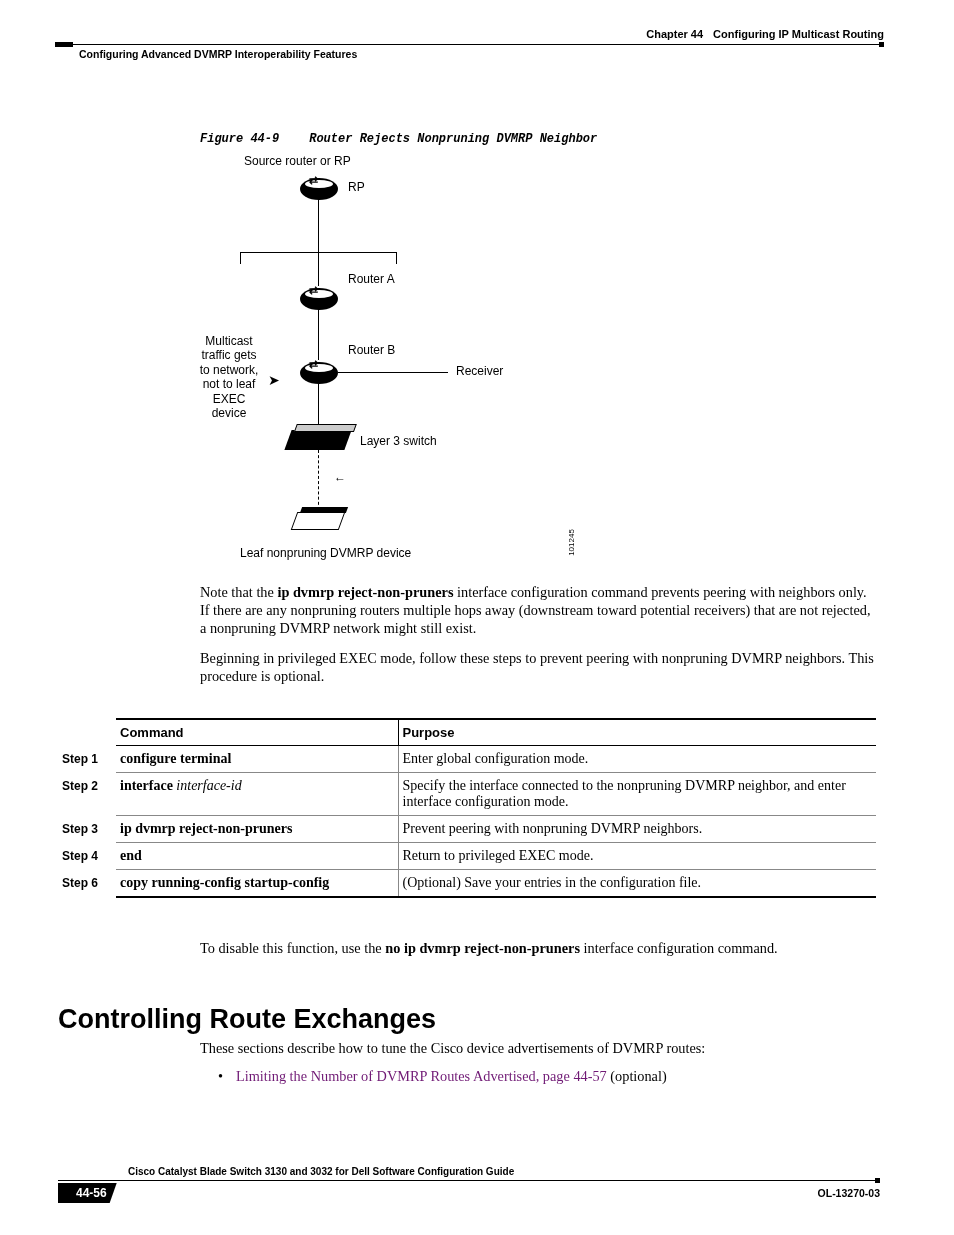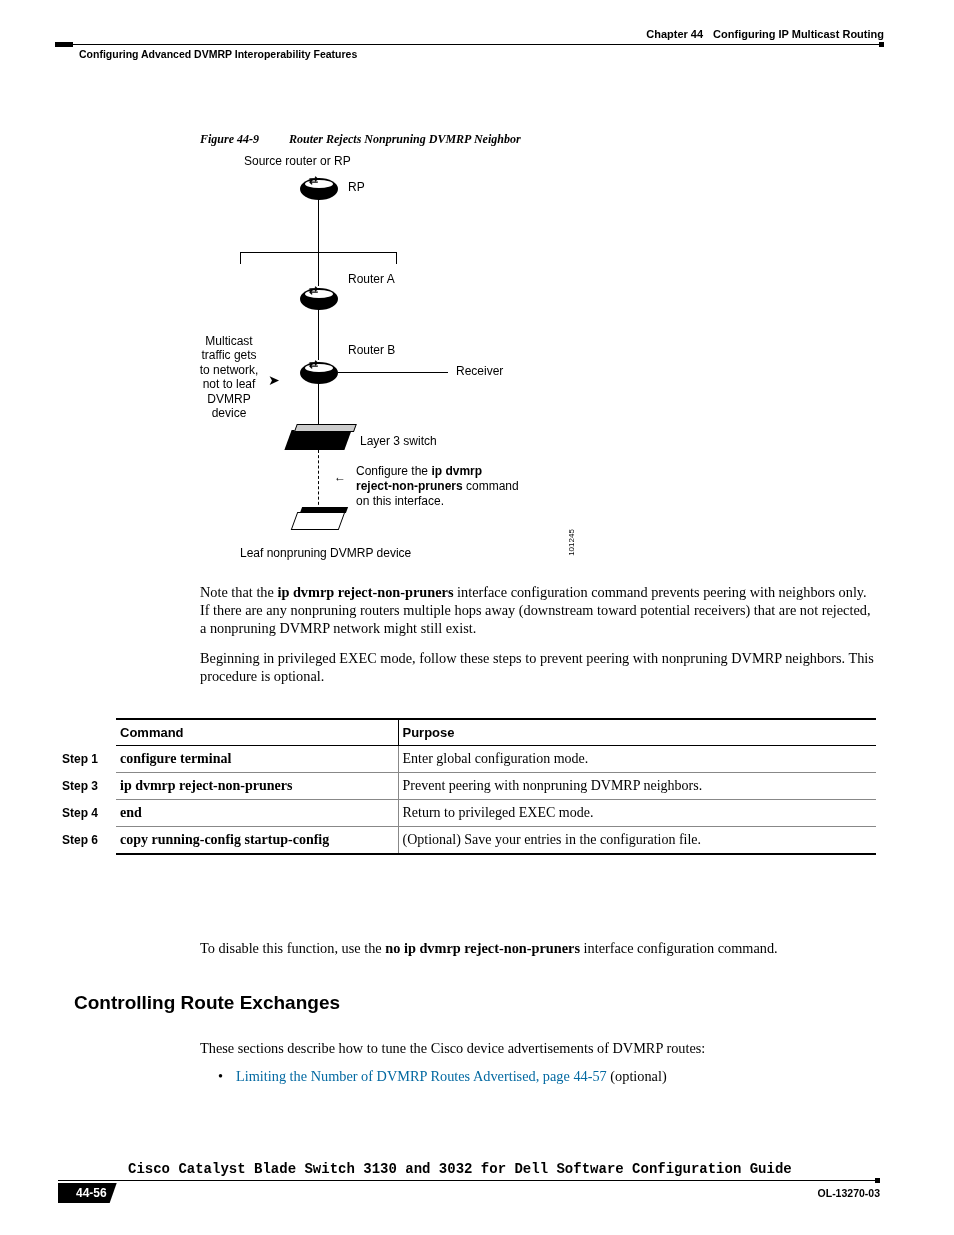--- a/index.html
+++ b/index.html
@@ -53,21 +53,21 @@
   .header .sub {
     position: absolute;
     top: 20px;
     left: 24px;
     font-size: 10.5px;
   }
   .figure-title {
     position: absolute;
     top: 132px;
     left: 200px;
-    font-family: Liberation Serif, serif;
+    font-family: Liberation Mono, monospace;
     font-size: 12px;
     font-weight: bold;
     font-style: italic;
   }
   .figure-title .gap { display: inline-block; width: 30px; }
   .figure-area {
     position: absolute;
     top: 150px;
     left: 200px;
     width: 500px;
@@ -167,52 +167,53 @@
     border: none !important;
     vertical-align: top;
     padding-top: 6px;
   }
   .cmd-col { width: 282px; border-right: 1px solid #888; border-left: none;}
   thead th:nth-child(1){border:none;}
   thead th:nth-child(2){border-left:none;}
   thead th:nth-child(3){border-left:1px solid #000;}
   .h2 {
     position: absolute;
-    left: 74px;
-    font-family: Arial, Helvetica, sans-serif;
-    font-weight: bold;
-    font-size: 19px;
+    left: 58px;
+    font-family: Arial, Helvetica, sans-serif;
+    font-weight: bold;
+    font-size: 27px;
+    margin-top: 12px;
   }
   .bullet-list {
     position: absolute;
     left: 218px;
     right: 78px;
     font-size: 14.3px;
   }
   .bullet-list li { margin-bottom: 9px; list-style: none; position: relative; padding-left: 18px; }
   .bullet-list li::before { content: "•"; position: absolute; left: 0; }
-  .link { color: #0369a1; }
+  .link { color: #701a75; }
   .footer-line {
     position: absolute;
     bottom: 54px;
     left: 58px;
     right: 74px;
     height: 1px;
     background: #000;
   }
   .footer-line::after{
     content:"";position:absolute;right:0;top:-2px;width:5px;height:5px;background:#000;
   }
   .footer-title {
     position: absolute;
     bottom: 58px;
     left: 128px;
-    font-family: Liberation Mono, monospace;
-    font-weight: bold;
-    font-size: 14px;
+    font-family: Liberation Sans, sans-serif;
+    font-weight: bold;
+    font-size: 10px;
   }
   .page-badge {
     position: absolute;
     bottom: 32px;
     left: 58px;
     background: #000;
     color: #fff;
     font-family: Arial, Helvetica, sans-serif;
     font-weight: bold;
     font-size: 12px;
@@ -270,36 +271,31 @@
   <div class="fig-label" style="top:193px;left:148px;">Router B</div>
   <div style="position:absolute;top:212px;left:100px;" class="router-icon"></div>
   <div class="hline" style="top:222px;left:138px;width:110px;"></div>
   <div class="fig-label" style="top:214px;left:256px;">Receiver</div>
 
   <div class="fig-label" style="top:184px;left:-6px;text-align:center;line-height:1.2;width:70px;">
     <span>Multicast</span><br>
     <span>traffic gets</span><br>
     <span>to network,</span><br>
     <span>not to leaf</span><br>
-    <span>DVMRP</span><br>
+    <span>EXEC</span><br>
     <span>device</span>
   </div>
   <div style="position:absolute;top:222px;left:68px;font-size:14px;">➤</div>
 
   <div class="vline" style="top:234px;left:118px;height:46px;"></div>
   <div style="position:absolute;top:280px;left:88px;" class="switch-icon"></div>
   <div class="fig-label" style="top:284px;left:160px;">Layer 3 switch</div>
 
   <div class="vline" style="top:300px;left:118px;height:60px;border-left:1px dashed #000;background:none;"></div>
   <div style="position:absolute;top:320px;left:134px;">←</div>
-  <div class="fig-label" style="top:314px;left:156px;line-height:1.25;width:200px;white-space:normal;">
-    <span>Configure the </span><b>ip dvmrp</b><br>
-    <b>reject-non-pruners</b><span> command</span><br>
-    <span>on this interface.</span>
-  </div>
 
   <div style="position:absolute;top:362px;left:94px;" class="device-icon"></div>
   <div class="fig-label" style="top:396px;left:40px;">Leaf nonpruning DVMRP device</div>
   <div class="imgid" style="top:388px;left:358px;">101245</div>
 </div>
 
 <div class="body-text" style="top:584px;">
   <span>Note that the </span><b>ip dvmrp reject-non-pruners</b><span> interface configuration command prevents peering with neighbors only. If there are any nonpruning routers multiple hops away (downstream toward potential receivers) that are not rejected, a nonpruning DVMRP network might still exist.</span>
 </div>
 <div class="body-text" style="top:650px;">Beginning in privileged EXEC mode, follow these steps to prevent peering with nonpruning DVMRP neighbors. This procedure is optional.</div>
@@ -311,20 +307,25 @@
       <th class="step-col"></th>
       <th>Command</th>
       <th>Purpose</th>
     </tr>
   </thead>
   <tbody>
     <tr>
       <td class="step-col">Step 1</td>
       <td class="cmd-col"><b>configure terminal</b><i></i></td>
       <td>Enter global configuration mode.</td>
+    </tr>
+    <tr>
+      <td class="step-col">Step 2</td>
+      <td class="cmd-col"><b>interface </b><i>interface-id</i></td>
+      <td>Specify the interface connected to the nonpruning DVMRP neighbor, and enter interface configuration mode.</td>
     </tr>
     <tr>
       <td class="step-col">Step 3</td>
       <td class="cmd-col"><b>ip dvmrp reject-non-pruners</b><i></i></td>
       <td>Prevent peering with nonpruning DVMRP neighbors.</td>
     </tr>
     <tr>
       <td class="step-col">Step 4</td>
       <td class="cmd-col"><b>end</b><i></i></td>
       <td>Return to privileged EXEC mode.</td>

